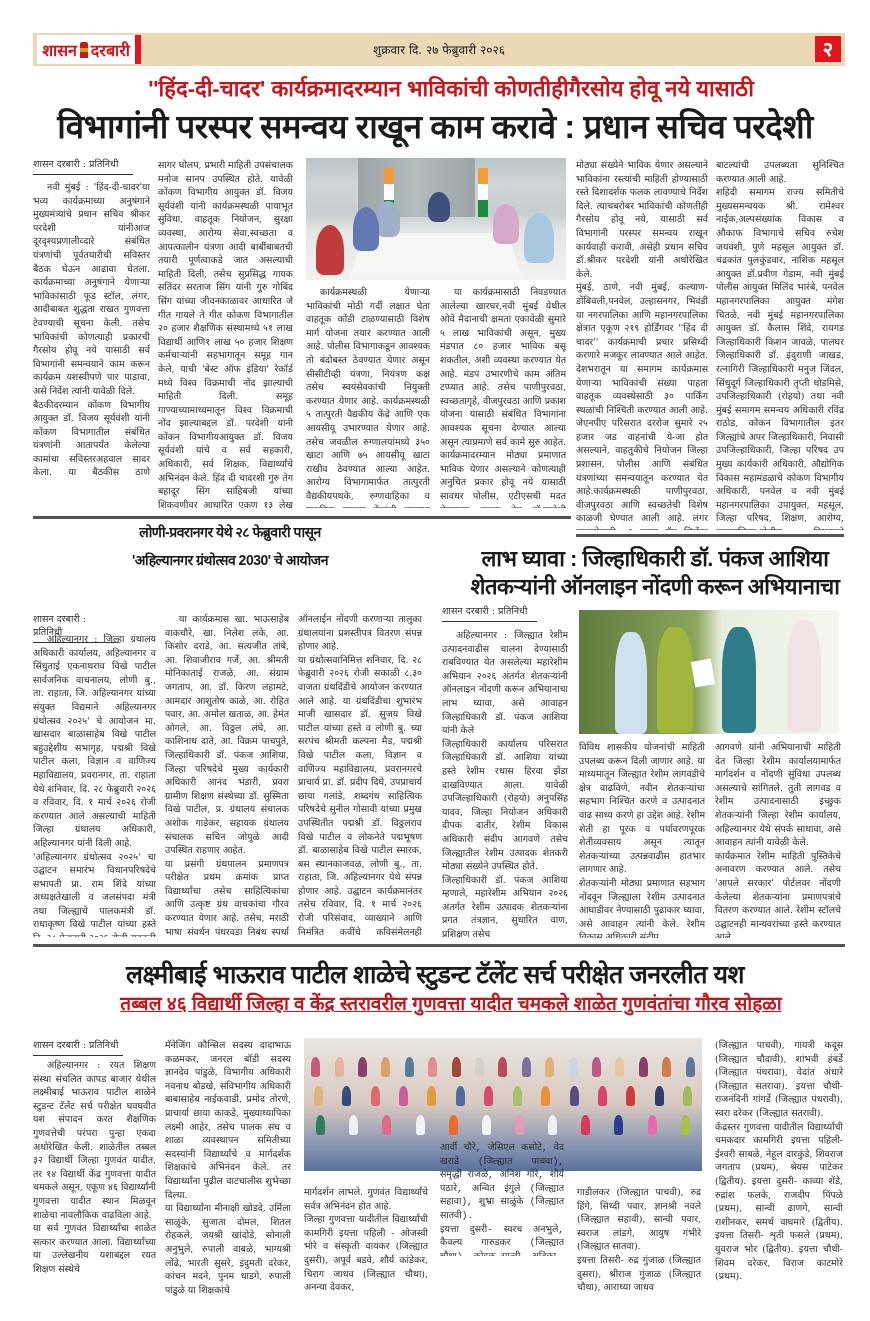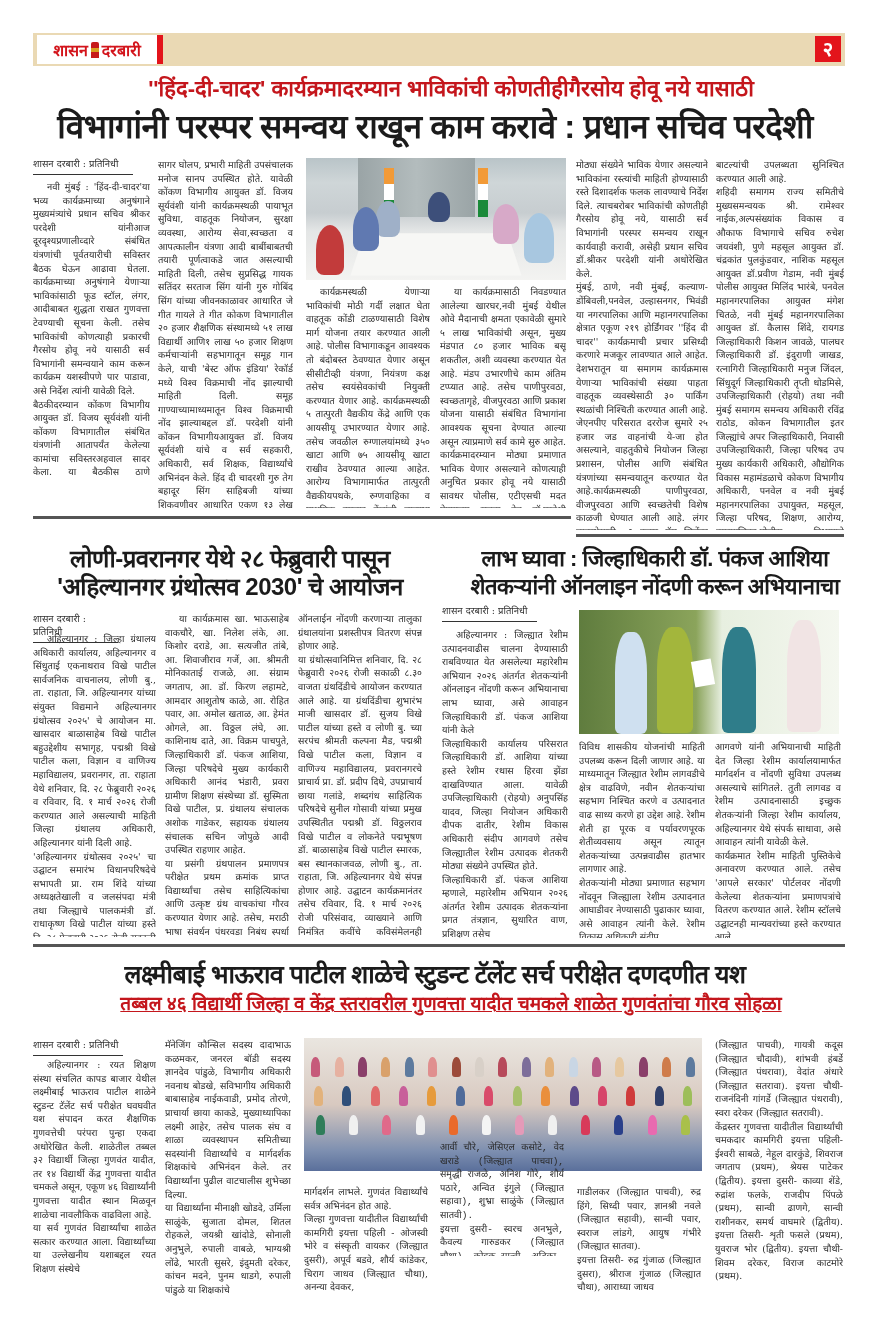--- a/index.html
+++ b/index.html
@@ -1,20 +1,20 @@
 <!DOCTYPE html>
 <html><head>
 <meta charset="utf-8">
 <style>
   * { margin:0; padding:0; box-sizing:border-box; }
   html, body { width:870px; height:1321px; background:#ffffff; overflow:hidden; }
   body { font-family: "DejaVu Serif", serif; color:#222; position:relative; }
 
   .masthead { position:absolute; left:33px; top:33px; width:812px; height:33px; background:#ead9b4; }
-  .logo { position:absolute; left:4px; top:2px; height:29px; width:126px; background:#fff; border-right:6px solid #e3141b; display:flex; align-items:center; justify-content:center; gap:3px; }
+  .logo { position:absolute; left:4px; top:2px; height:29px; width:104px; background:#fff; border-right:6px solid #e3141b; display:flex; align-items:center; justify-content:center; gap:3px; }
   .logo-word { font-family:"DejaVu Sans", sans-serif; font-weight:bold; color:#d3151c; font-size:16px; }
   .logo-chair { width:8px; height:16px; background:linear-gradient(#c71a1a 0 40%, #d9a020 40% 60%, #c71a1a 60% 100%); border-radius:2px 2px 0 0; }
   .dateline { position:absolute; left:0; right:0; top:8px; text-align:center; font-size:12px; color:#222; font-family:"DejaVu Sans", sans-serif; }
   .page-num { position:absolute; right:4px; top:3px; width:26px; height:26px; background:#e3141b; color:#fff; font-weight:bold; font-size:20px; text-align:center; line-height:26px; font-family:"DejaVu Sans", sans-serif; }
 
   .kicker { position:absolute; left:16px; width:870px; text-align:center; font-family:"Liberation Sans Narrow","Liberation Sans", sans-serif; font-weight:bold; color:#c4161c; }
   .headline { position:absolute; left:0; width:870px; text-align:center; font-family:"Liberation Sans", sans-serif; font-weight:bold; color:#1b1b1b; letter-spacing:-0.5px; }
 
   .byline { position:absolute; font-size:9.5px; color:#333; border-bottom:1.5px solid #333; padding-bottom:4px; font-family:"DejaVu Serif", serif; }
   .col { position:absolute; font-size:9.4px; line-height:13.6px; text-align:justify; color:#2a2a2a; overflow:hidden; font-family:"DejaVu Serif", serif; }
@@ -38,20 +38,21 @@
 </style>
 </head>
 <body>
 
 <div class="masthead">
   <div class="logo">
     <span class="logo-word">शासन</span>
     <span class="logo-chair"></span>
     <span class="logo-word">दरबारी</span>
   </div>
+  <div class="dateline">शुक्रवार दि. २७ फेब्रुवारी २०२६</div>
   <div class="page-num">२</div>
 </div>
 
 <div class="kicker" style="top:72px;font-size:22px;">''हिंद-दी-चादर' कार्यक्रमादरम्यान भाविकांची कोणतीहीगैरसोय होवू नये यासाठी</div>
 <div class="headline" style="top:103px;font-size:33px;">विभागांनी परस्पर समन्वय राखून काम करावे : प्रधान सचिव परदेशी</div>
 
 <div class="byline" style="left:33px;top:157px;width:100px;">शासन दरबारी : प्रतिनिधी</div>
 <div class="col" style="left:33px;top:180px;width:117px;height:300px;">
     <p style="white-space:pre-line">नवी मुंबई : 'हिंद-दी-चादर'या भव्य कार्यक्रमाच्या अनुषंगाने मुख्यमंत्र्यांचे प्रधान सचिव श्रीकर परदेशी यांनीआज दूरदृश्यप्रणालीव्दारे संबंधित यंत्रणांची पूर्वतयारीची सविस्तर बैठक घेऊन आढावा घेतला. कार्यक्रमाच्या अनुषंगाने येणाऱ्या भाविकांसाठी फूड स्टॉल, लंगर, आदीबाबत शुद्धता राखत गुणवत्ता टेवण्याची सूचना केली. तसेच भाविकांची कोणत्याही प्रकारची गैरसोय होवू नये यासाठी सर्व विभागांनी समन्वयाने काम करून कार्यक्रम यशस्वीपणे पार पाडावा, असे निर्देश त्यांनी यावेळी दिले.
 बैठकीदरम्यान कोंकण विभागीय आयुक्त डॉ. विजय सूर्यवंशी यांनी कोंकण विभागातील संबंधित यंत्रणांनी आतापर्यंत केलेल्या कामांचा सविस्तरअहवाल सादर केला. या बैठकीस ठाणे जिल्हाधिकारी डॉ. श्रीकृष्ण पांचाळ,ठाणे महानगरपालिका आयुक्त सौरभ राव, विभागीय अपर आयुक्त (सामान्य प्रशासन) फरोग मुकादम, अपर आयुक्त (महसूल) वैशाली इंदानी- उंटवाल, सहआयुक्त (नगरपालिका प्रशासन) विजयकुमार म्हसाळ, सहआयुक्त (करमणूक) रविंद्र पवार, उपायुक्त (नगरपालिका) डॉ.</p>
@@ -84,21 +85,21 @@
 मुंबई, ठाणे, नवी मुंबई, कल्याण-डोंबिवली,पनवेल, उल्हासनगर, भिवंडी या नगरपालिका आणि महानगरपालिका क्षेत्रात एकूण २१९ होर्डिंगवर ''हिंद दी चादर'' कार्यक्रमाची प्रचार प्रसिध्दी करणारे मजकूर लावण्यात आले आहेत. देशभरातून या समागम कार्यक्रमास येणाऱ्या भाविकांची संख्या पाहता वाहतूक व्यवस्थेसाठी ३० पार्किंग स्थळांची निश्चिती करण्यात आली आहे. जेएनपीए परिसरात दररोज सुमारे २५ हजार जड वाहनांची ये-जा होत असल्याने, वाहतुकीचे नियोजन जिल्हा प्रशासन, पोलीस आणि संबंधित यंत्रणांच्या समन्वयातून करण्यात येत आहे.कार्यक्रमस्थळी पाणीपुरवठा, वीजपुरवठा आणि स्वच्छतेची विशेष काळजी घेण्यात आली आहे. लंगर व्यवस्थेसाठी ०१ हजार गॅस सिलेंडर आणि आवश्यक इंधनाची व्यवस्था करण्यात आली आहे. तसेच पाण्याच्या</p>
   </div>
 <div class="col" style="left:716px;top:158px;width:128px;height:372px;">
     <p style="text-indent:0;white-space:pre-line">बाटल्यांची उपलब्धता सुनिश्चित करण्यात आली आहे.
 शहिदी समागम राज्य समितीचे मुख्यसमन्वयक श्री. रामेश्वर नाईक,अल्पसंख्यांक विकास व औकाफ विभागाचे सचिव रुचेश जयवंशी, पुणे महसूल आयुक्त डॉ. चंद्रकांत पुलकुंडवार, नाशिक महसूल आयुक्त डॉ.प्रवीण गेडाम, नवी मुंबई पोलीस आयुक्त मिलिंद भारंबे, पनवेल महानगरपालिका आयुक्त मंगेश चितळे, नवी मुंबई महानगरपालिका आयुक्त डॉ. कैलास शिंदे, रायगड जिल्हाधिकारी किशन जावळे, पालघर जिल्हाधिकारी डॉ. इंदुराणी जाखड, रत्नागिरी जिल्हाधिकारी मनुज जिंदल, सिंधुदूर्ग जिल्हाधिकारी तृप्ती धोडमिसे, उपजिल्हाधिकारी (रोहयो) तथा नवी मुंबई समागम समन्वय अधिकारी रविंद्र राठोड, कोकन विभागातील इतर जिल्ह्यांचे अपर जिल्हाधिकारी, निवासी उपजिल्हाधिकारी, जिल्हा परिषद उप मुख्य कार्यकारी अधिकारी, औद्योगिक विकास महामंडळाचे कोकण विभागीय अधिकारी, पनवेल व नवी मुंबई महानगरपालिका उपायुक्त, महसूल, जिल्हा परिषद, शिक्षण, आरोग्य, नगरपालिका,पोलीस विभागाचे अधिकारी उपस्थित होते.</p>
   </div>
 
 <div class="rule" style="left:33px;top:516px;width:538px;"></div>
 <div class="rule" style="left:576px;top:534px;width:268px;"></div>
 
-<div class="headline" style="left:25px;top:545px;width:410px;font-size:24px;line-height:28px;">
+<div class="headline" style="left:25px;top:518px;width:410px;font-size:14px;line-height:28px;">
   <div>लोणी-प्रवरानगर येथे २८ फेब्रुवारी पासून</div>
   <div>'अहिल्यानगर ग्रंथोत्सव 2030' चे आयोजन</div>
 </div>
 <div class="byline" style="left:33px;top:612px;width:85px;">शासन दरबारी : प्रतिनिधी</div>
 <div class="col" style="left:33px;top:632px;width:123px;height:305px;">
     <p style="white-space:pre-line">अहिल्यानगर : जिल्हा ग्रंथालय अधिकारी कार्यालय, अहिल्यानगर व सिंधुताई एकनाथराव विखे पाटील सार्वजनिक वाचनालय, लोणी बु., ता. राहाता, जि. अहिल्यानगर यांच्या संयुक्त विद्यमाने अहिल्यानगर ग्रंथोत्सव २०२५' चे आयोजन मा. खासदार बाळासाहेब विखे पाटील बहुउद्देशीय सभागृह, पद्मश्री विखे पाटील कला, विज्ञान व वाणिज्य महाविद्यालय, प्रवरानगर, ता. राहाता येथे शनिवार, दि. २८ फेब्रुवारी २०२६ व रविवार, दि. १ मार्च २०२६ रोजी करण्यात आले असल्याची माहिती जिल्हा ग्रंथालय अधिकारी, अहिल्यानगर यांनी दिली आहे.
 'अहिल्यानगर ग्रंथोत्सव २०२५' चा उद्घाटन समारंभ विधानपरिषदेचे सभापती प्रा. राम शिंदे यांच्या अध्यक्षतेखाली व जलसंपदा मंत्री तथा जिल्ह्याचे पालकमंत्री डॉ. राधाकृष्ण विखे पाटील यांच्या हस्ते दि. २८ फेब्रुवारी २०२६ रोजी सकाळी १०.०० वाजता संपन्न होणार आहे.</p>
   </div>
 <div class="col" style="left:165px;top:612px;width:124px;height:325px;">
     <p style="white-space:pre-line">या कार्यक्रमास खा. भाऊसाहेब वाकचौरे, खा. निलेश लंके, आ. किशोर दराडे, आ. सत्यजीत तांबे, आ. शिवाजीराव गर्जे, आ. श्रीमती मोनिकाताई राजळे, आ. संग्राम जगताप, आ. डॉ. किरण लहामटे, आमदार आशुतोष काळे, आ. रोहित पवार, आ. अमोल खताळ, आ. हेमंत ओगले, आ. विठ्ठल लंघे, आ. काशिनाथ दाते, आ. विक्रम पाचपुते, जिल्हाधिकारी डॉ. पंकज आशिया, जिल्हा परिषदेचे मुख्य कार्यकारी अधिकारी आनंद भंडारी, प्रवरा ग्रामीण शिक्षण संस्थेच्या डॉ. सुस्मिता विखे पाटील, प्र. ग्रंथालय संचालक अशोक गाडेकर, सहायक ग्रंथालय संचालक सचिन जोपुळे आदी उपस्थित राहणार आहेत.
@@ -132,21 +133,21 @@
     <p style="text-indent:0;white-space:pre-line">विविध शासकीय योजनांची माहिती उपलब्ध करून दिली जाणार आहे. या माध्यमातून जिल्ह्यात रेशीम लागवडीचे क्षेत्र वाढविणे, नवीन शेतकऱ्यांचा सहभाग निश्चित करणे व उत्पादनात वाढ साध्य करणे हा उद्देश आहे. रेशीम शेती हा पूरक व पर्यावरणपूरक शेतीव्यवसाय असून त्यातून शेतकऱ्यांच्या उत्पन्नवाढीस हातभार लागणार आहे.
 शेतकऱ्यांनी मोठ्या प्रमाणात सहभाग नोंदवून जिल्ह्याला रेशीम उत्पादनात आघाडीवर नेण्यासाठी पुढाकार घ्यावा, असे आवाहन त्यांनी केले. रेशीम विकास अधिकारी संदीप</p>
   </div>
 <div class="col" style="left:715px;top:740px;width:126px;height:198px;">
     <p style="text-indent:0;white-space:pre-line">आगवणे यांनी अभियानाची माहिती देत जिल्हा रेशीम कार्यालयामार्फत मार्गदर्शन व नोंदणी सुविधा उपलब्ध असल्याचे सांगितले. तुती लागवड व रेशीम उत्पादनासाठी इच्छुक शेतकऱ्यांनी जिल्हा रेशीम कार्यालय, अहिल्यानगर येथे संपर्क साधावा, असे आवाहन त्यांनी यावेळी केले.
 कार्यक्रमात रेशीम माहिती पुस्तिकेचे अनावरण करण्यात आले. तसेच 'आपले सरकार' पोर्टलवर नोंदणी केलेल्या शेतकऱ्यांना प्रमाणपत्रांचे वितरण करण्यात आले. रेशीम स्टॉलचे उद्घाटनही मान्यवरांच्या हस्ते करण्यात आले.</p>
   </div>
 
 <div class="rule" style="left:33px;top:944px;width:812px;"></div>
 
-<div class="headline" style="top:956px;font-size:25px;">लक्ष्मीबाई भाऊराव पाटील शाळेचे स्टुडन्ट टॅलेंट सर्च परीक्षेत दणदणीत यश</div>
+<div class="headline" style="top:956px;font-size:25px;">लक्ष्मीबाई भाऊराव पाटील शाळेचे स्टुडन्ट टॅलेंट सर्च परीक्षेत जनरलीत यश</div>
 <div class="kicker" style="top:990px;font-size:19px;text-decoration:underline;">तब्बल ४६ विद्यार्थी जिल्हा व केंद्र स्तरावरील गुणवत्ता यादीत चमकले शाळेत गुणवंतांचा गौरव सोहळा</div>
 
 <div class="byline" style="left:33px;top:1038px;width:90px;">शासन दरबारी : प्रतिनिधी</div>
 <div class="col" style="left:33px;top:1058px;width:123px;height:240px;">
     <p style="white-space:pre-line">अहिल्यानगर : रयत शिक्षण संस्था संचलित कापड बाजार येथील लक्ष्मीबाई भाऊराव पाटील शाळेने स्टुडन्ट टॅलेंट सर्च परीक्षेत घवघवीत यश संपादन करत शैक्षणिक गुणवत्तेची परंपरा पुन्हा एकदा अधोरेखित केली. शाळेतील तब्बल ३२ विद्यार्थी जिल्हा गुणवंत यादीत, तर १४ विद्यार्थी केंद्र गुणवत्ता यादीत चमकले असून, एकूण ४६ विद्यार्थ्यांनी गुणवत्ता यादीत स्थान मिळवून शाळेचा नावलौकिक वाढविला आहे.
 या सर्व गुणवंत विद्यार्थ्यांचा शाळेत सत्कार करण्यात आला. विद्यार्थ्यांच्या या उल्लेखनीय यशाबद्दल रयत शिक्षण संस्थेचे</p>
   </div>
 <div class="col" style="left:165px;top:1038px;width:126px;height:260px;">
     <p style="text-indent:0;white-space:pre-line">मॅनेजिंग कौन्सिल सदस्य दादाभाऊ कळमकर, जनरल बॉडी सदस्य ज्ञानदेव पांडुळे, विभागीय अधिकारी नवनाथ बोडखे, सविभागीय अधिकारी बाबासाहेब नाईकवाडी, प्रमोद तोरणे, प्राचार्या छाया काकडे, मुख्याध्यापिका लक्ष्मी आहेर, तसेच पालक संघ व शाळा व्यवस्थापन समितीच्या सदस्यांनी विद्यार्थ्यांचे व मार्गदर्शक शिक्षकांचे अभिनंदन केले. तर विद्यार्थ्यांना पुढील वाटचालीस शुभेच्छा दिल्या.
 या विद्यार्थ्यांना मीनाक्षी खोडदे, उर्मिला साळुंके, सुजाता दोमल, शितल रोहकले, जयश्री खांदोडे, सोनाली अनुभुले, रुपाली वाबळे, भाग्यश्री लोंढे, भारती सुसरे, इंदुमती दरेकर, कांचन मदने, पुनम धाडगे, रुपाली पांडुळे या शिक्षकांचे</p>

